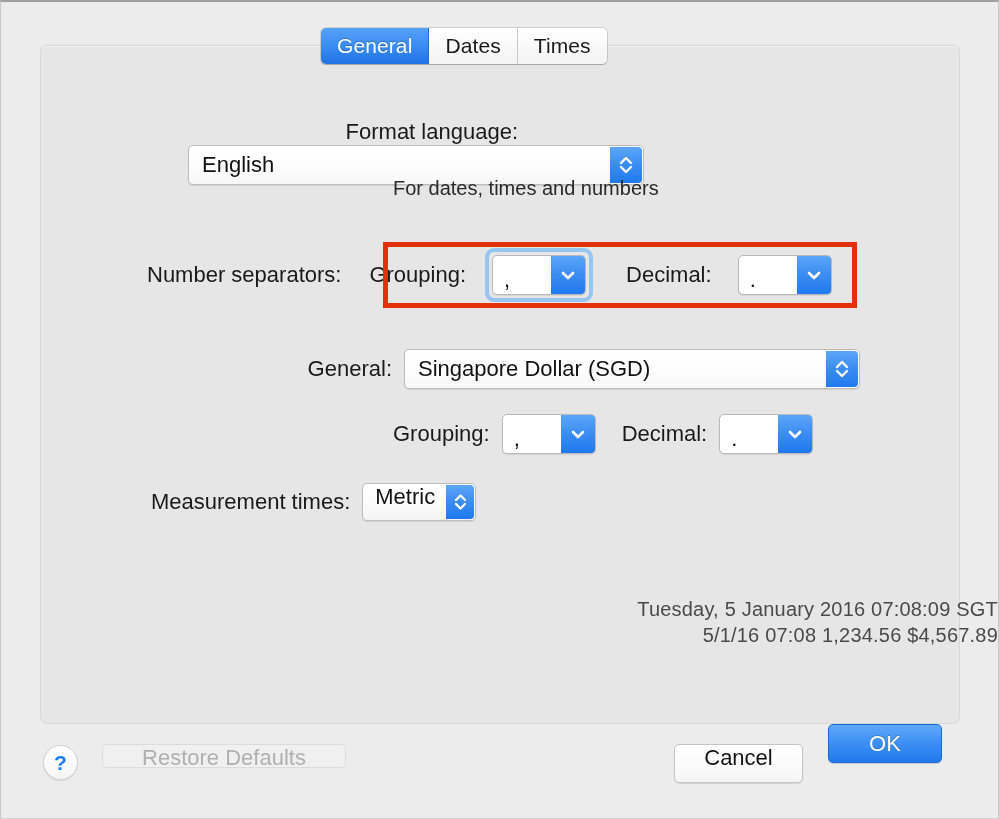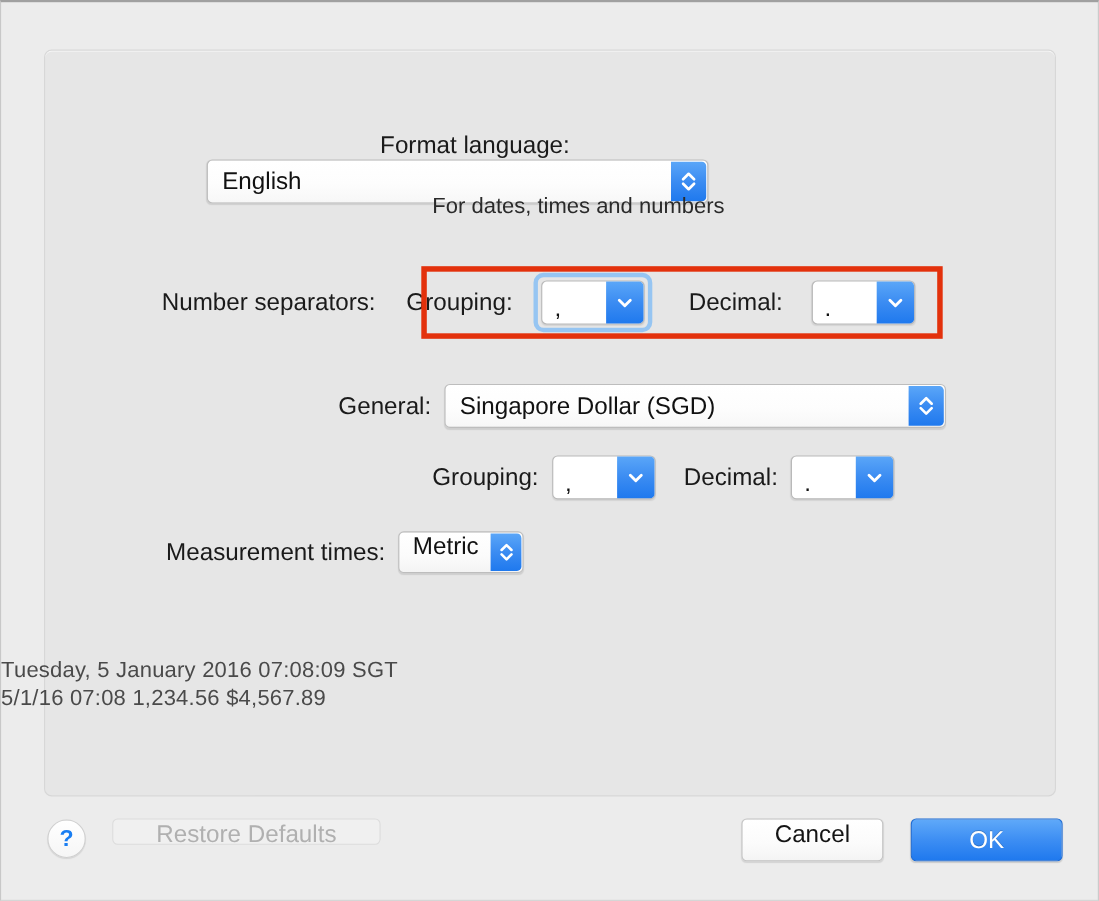--- a/index.html
+++ b/index.html
@@ -212,21 +212,21 @@
 
   
   .helper {
     position: absolute;
     font-size: 20px;
     color: #2a2a2a;
   }
   .preview {
     position: absolute;
     width: 100%;
-    text-align: left;
+    text-align: right;
     font-size: 20px;
     color: #4a4a4a;
     letter-spacing: 0.2px;
   }
 
   
   #help-btn {
     position: absolute;
     left: 42px;
     top: 743px;
@@ -276,42 +276,53 @@
     align-items: flex-start;
     justify-content: center;
     font-size: 22px;
     color: #141414;
     box-sizing: border-box;
     cursor: default;
   }
   #ok-btn {
     position: absolute;
     left: 827px;
-    top: 742px;
-    width: 138px;
+    top: 722px;
+    width: 114px;
     height: 39px;
     border-radius: 5px;
     background: linear-gradient(to bottom, #5fa9f9 0%, #3d8ef3 50%, #1f79ee 100%);
     border: 1px solid #1b6ad4;
     box-shadow: 0 1px 1px rgba(0,0,0,0.14);
     display: flex;
     align-items: center;
     justify-content: center;
     font-size: 22px;
     color: #ffffff;
     text-shadow: 0 -1px 0 rgba(0,0,0,0.2);
     box-sizing: border-box;
     cursor: default;
   }
 </style>
 </head>
 <body>
 
 <div id="window">
 
+  <div id="tabbar">
+    <div class="tab selected">
+      <span>General</span>
+    </div>
+    <div class="tab">
+      <span>Dates</span>
+    </div>
+    <div class="tab">
+      <span>Times</span>
+    </div>
+  </div>
 
   <div id="panel"></div>
 
   <div class="row" style="left:175px; top:117px;flex-direction:column;">
     <div class="flabel" style="width:216px;">Format language:</div>
     <div class="popup-wide" style="width:456px; margin-left:12px;">
       <span class="ptext">English</span>
       <span class="stepper">
         <svg width="16" height="24" viewBox="0 0 16 24">
           <polyline points="3,10 8,5 13,10" fill="none" stroke="#ffffff" stroke-width="2.4" stroke-linecap="round" stroke-linejoin="round"></polyline>

